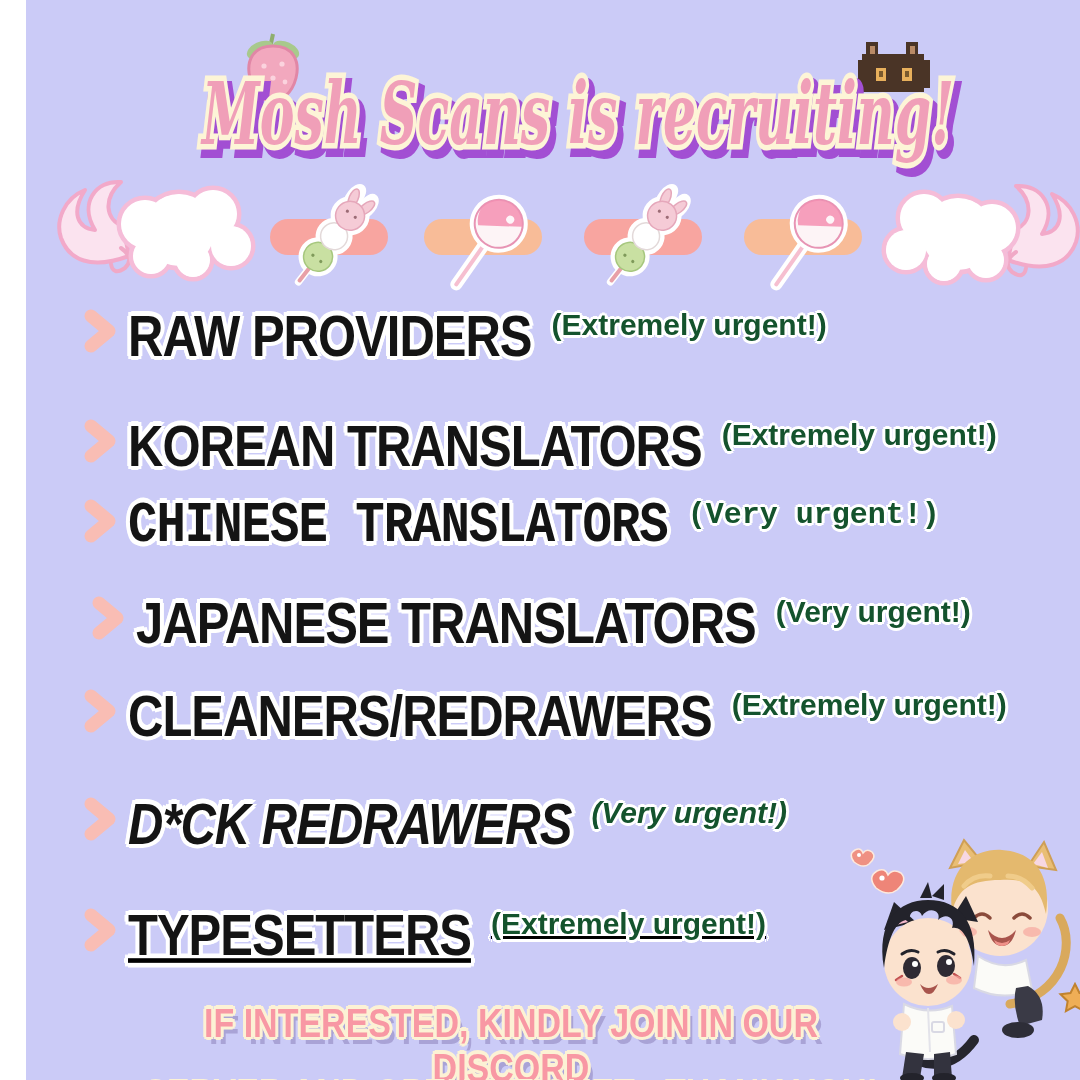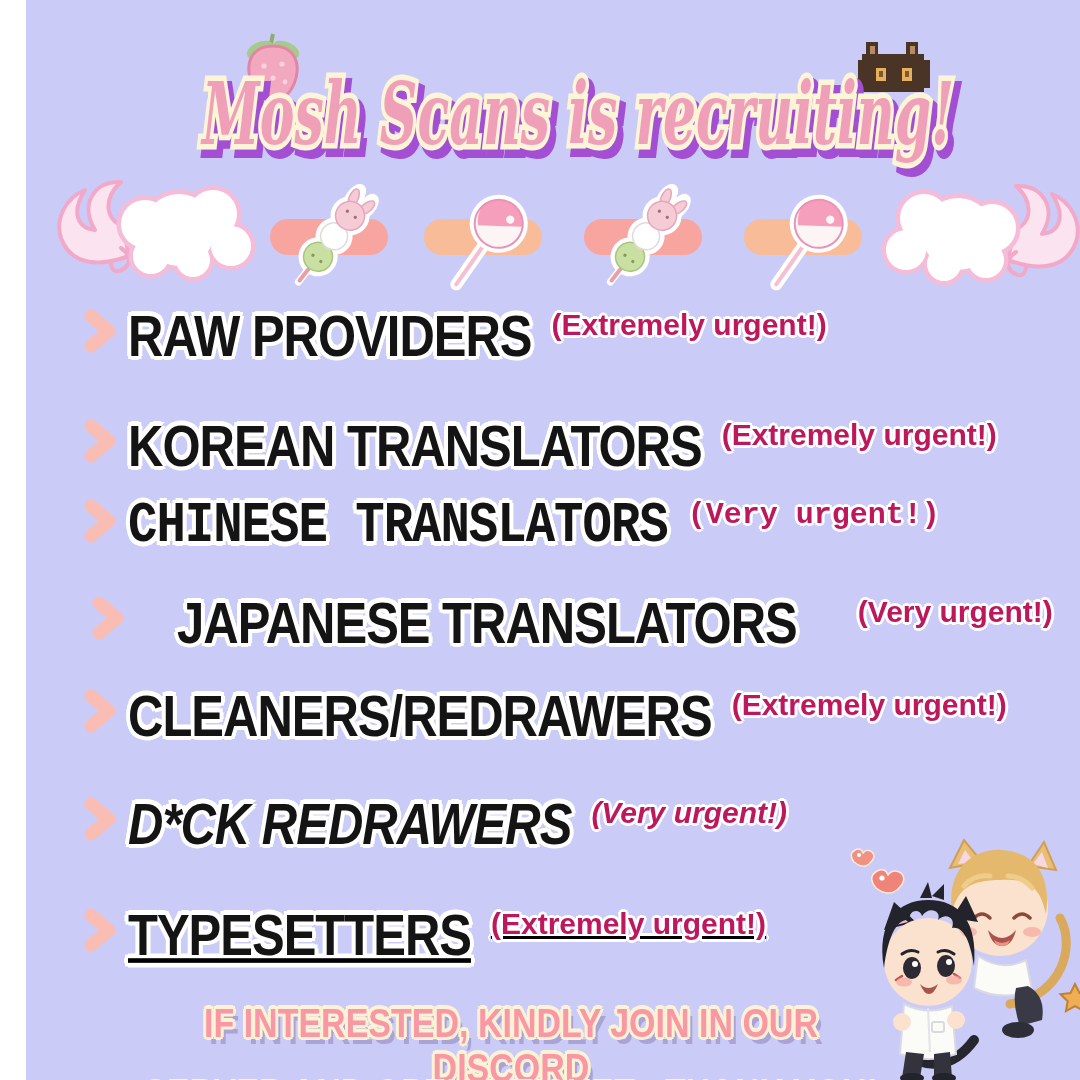--- a/index.html
+++ b/index.html
@@ -24,21 +24,21 @@
   
   .row{position:absolute;left:56px;display:flex;align-items:flex-start;height:58px;z-index:4;white-space:nowrap;}
   .arrow-svg{width:36px;height:46px;flex:0 0 auto;margin-right:10px;}
   .role-label{
     display:inline-block;transform:scaleY(1.16);transform-origin:center;
     font-weight:700;font-size:49px;letter-spacing:-1px;color:#141414;
     text-shadow:-4px 0 0 #fff,4px 0 0 #fff,0 -4px 0 #fff,0 4px 0 #fff,
                 -3px -3px 0 #fff,3px -3px 0 #fff,-3px 3px 0 #fff,3px 3px 0 #fff;
   }
   .role-urgency{
-    display:inline-block;margin-left:20px;font-weight:700;font-size:30px;color:#be185d;
+    display:inline-block;margin-left:20px;font-weight:700;font-size:30px;color:#14532d;
     text-shadow:-3px 0 0 #fff,3px 0 0 #fff,0 -3px 0 #fff,0 3px 0 #fff,
                 -2px -2px 0 #fff,2px -2px 0 #fff,-2px 2px 0 #fff,2px 2px 0 #fff;
   }
   
   .footer{
     position:absolute;left:95px;top:1000px;width:780px;text-align:center;z-index:4;
   }
   .footer-line{
     display:block;transform:scaleY(1.22);transform-origin:center top;
     font-weight:700;font-size:34px;letter-spacing:0px;color:#f898a4;line-height:37px;
@@ -215,21 +215,21 @@
   </div>
 
   <div class="row" style="top:498px;font-family:Liberation Mono, monospace;">
     <svg class="arrow-svg" viewBox="0 0 36 46">
       <polyline points="9,8 27,23 9,38" fill="none" stroke="#f9bdb4" stroke-width="13" stroke-linecap="round" stroke-linejoin="round"></polyline>
       </svg>
     <span class="role-label">CHINESE TRANSLATORS</span>
     <span class="role-urgency">(Very urgent!)</span>
   </div>
 
-  <div class="row" style="top:595px;left:64px;gap:41px;">
+  <div class="row" style="top:595px;left:64px;">
     <svg class="arrow-svg" viewBox="0 0 36 46">
       <polyline points="9,8 27,23 9,38" fill="none" stroke="#f9bdb4" stroke-width="13" stroke-linecap="round" stroke-linejoin="round"></polyline>
       </svg>
     <span class="role-label">JAPANESE TRANSLATORS</span>
     <span class="role-urgency">(Very urgent!)</span>
   </div>
 
   <div class="row" style="top:688px;">
     <svg class="arrow-svg" viewBox="0 0 36 46">
       <polyline points="9,8 27,23 9,38" fill="none" stroke="#f9bdb4" stroke-width="13" stroke-linecap="round" stroke-linejoin="round"></polyline>

